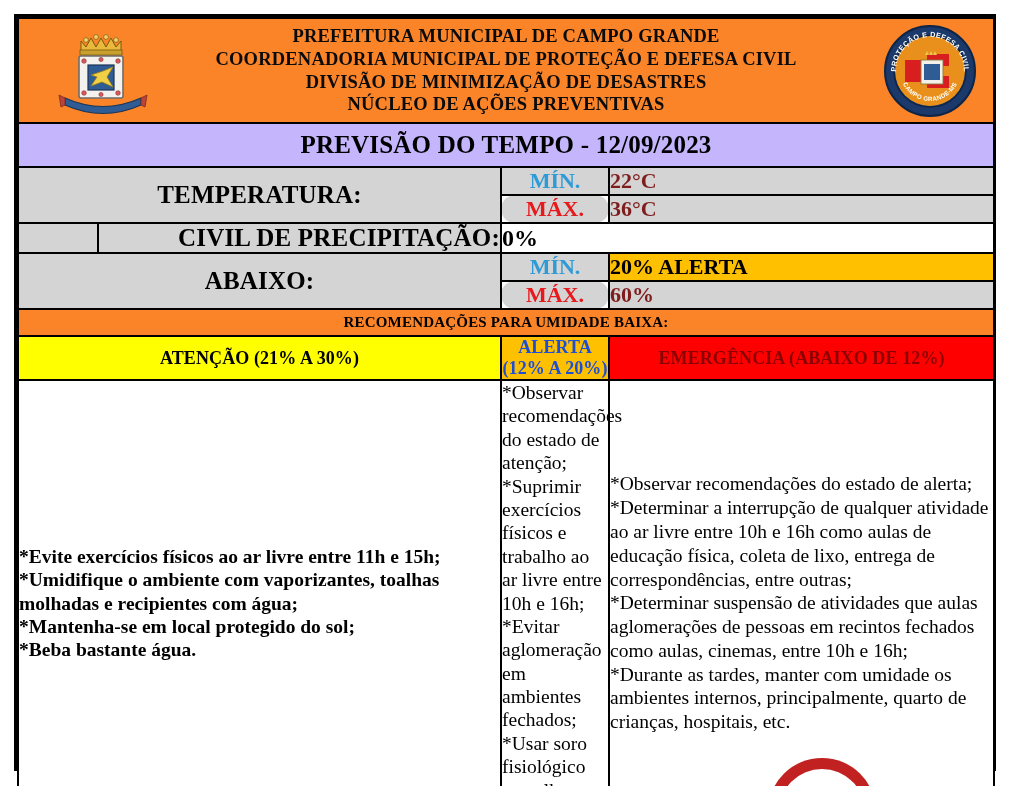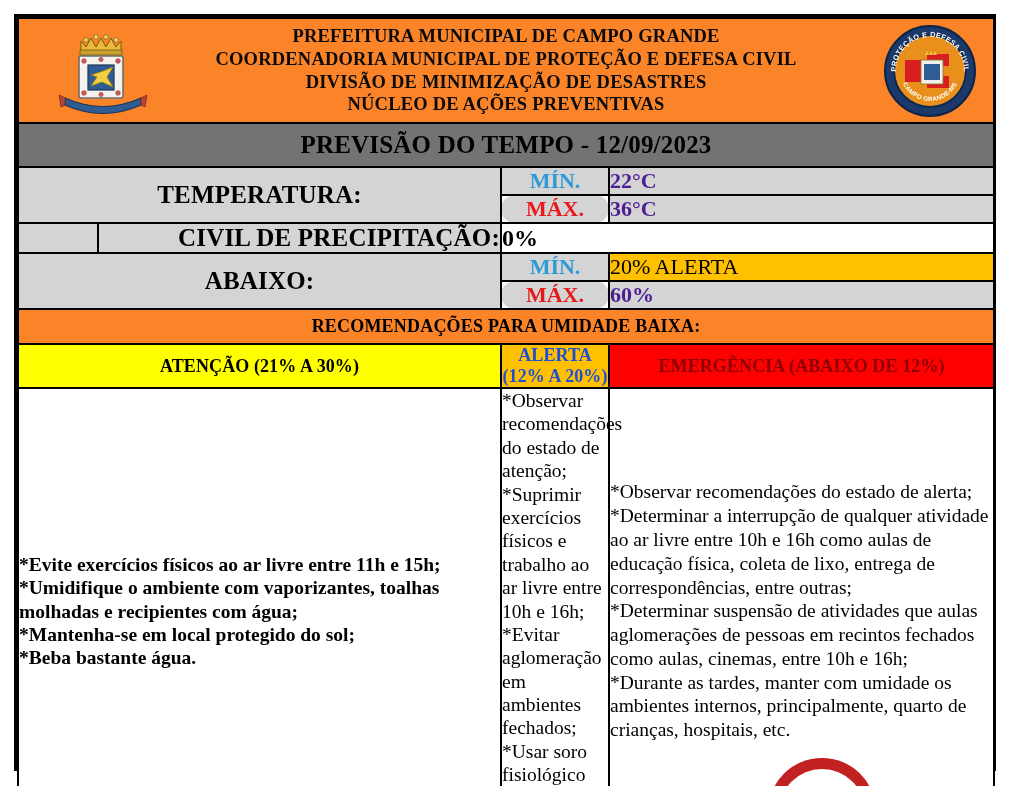--- a/index.html
+++ b/index.html
@@ -86,21 +86,21 @@
     top: 5px;
     width: 94px;
     height: 94px;
   }
 
   
   .c-title {
     text-align: center;
     font-weight: bold;
     font-size: 25px;
-    background: #737373;
+    background: #c4b5fd;
     height: 44px;
     letter-spacing: 0.2px;
   }
   .c-label {
     background: #D4D4D4;
     text-align: center;
     font-weight: bold;
     font-size: 25px;
     letter-spacing: 0.2px;
   }
@@ -120,46 +120,46 @@
     text-align: center;
   }
   .c-min { color: #2E9BD6; }
   .c-max { color: #E8191C; border-radius: 14px; }
   .c-val {
     background: #D4D4D4;
     font-weight: bold;
     font-size: 22px;
     padding-left: 9px;
     text-align: left;
-    color: #4c1d95;
+    color: #7f1d1d;
   }
   .c-val-white {
     background: #ffffff;
     font-weight: bold;
     font-size: 24px;
     padding-left: 5px;
     text-align: left;
     color: #000000;
   }
   .c-val-alert {
     background: #FFC000;
-    font-weight: normal;
+    font-weight: bold;
     font-size: 22px;
     padding-left: 9px;
     text-align: left;
     color: #000000;
   }
 
   
   .rec-banner {
     background: #FB8429;
     text-align: center;
     font-weight: bold;
-    font-size: 18px;
-    height: 35px;
+    font-size: 15px;
+    height: 27px;
     color: #000000;
     letter-spacing: 0.2px;
   }
   .rec-h {
     text-align: center;
     font-weight: bold;
     font-size: 18px;
     height: 30px;
     letter-spacing: 0.1px;
   }

